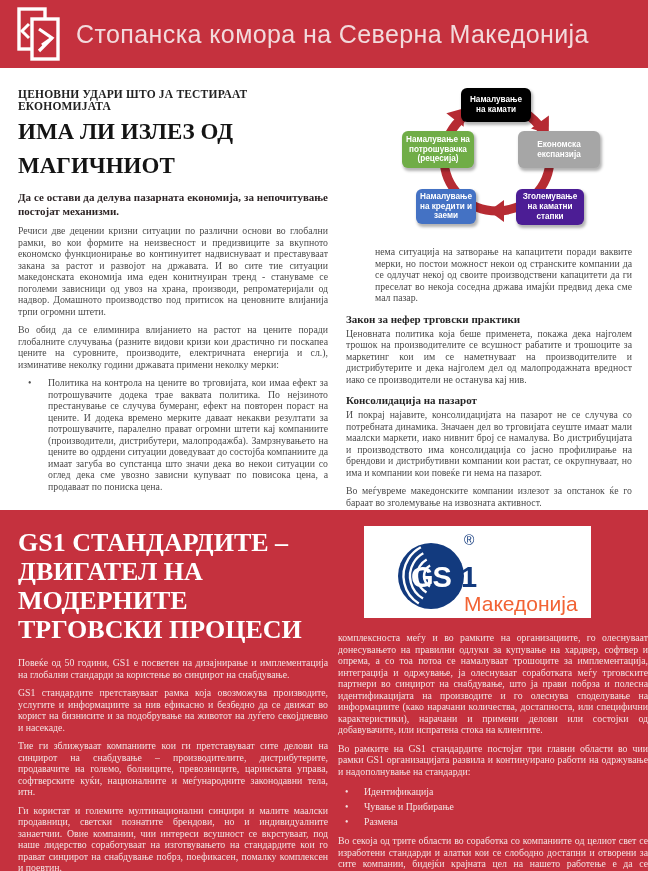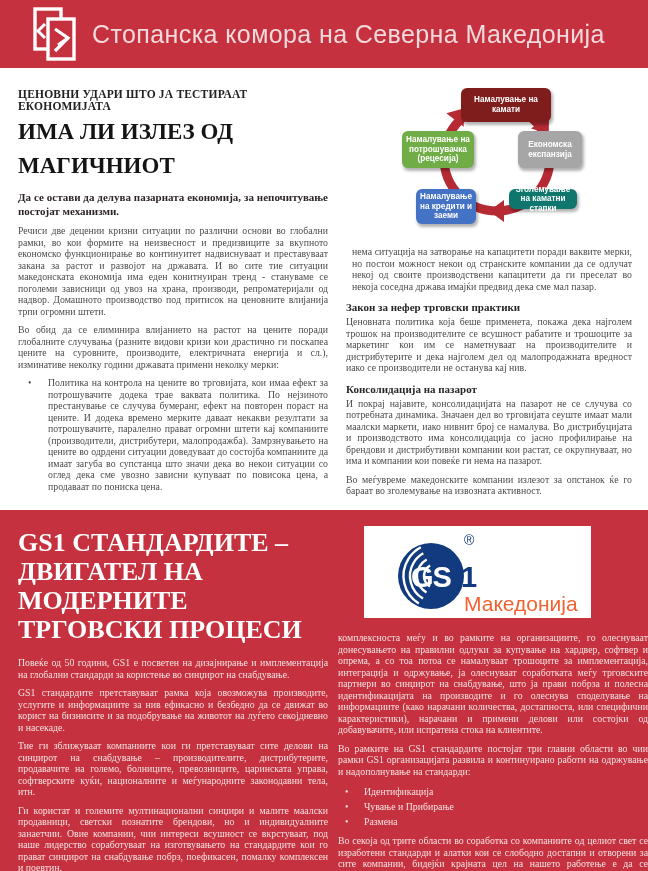--- a/index.html
+++ b/index.html
@@ -5,21 +5,21 @@
   html,body{margin:0;padding:0;background:#888;}
   .page{
     position:relative; width:648px; height:871px; margin:0 auto;
     background:#ffffff; overflow:hidden;
     font-family:"Liberation Serif", serif;
     display:flex; flex-direction:column;
   }
   
   .masthead{
     flex:none; height:68px; background:#C5313E;
-    display:flex; align-items:center; padding:0 32px; gap:15px; box-sizing:border-box;
+    display:flex; align-items:center; padding:0 16px; gap:15px; box-sizing:border-box;
   }
   .masthead-title{
     font-family:"Liberation Sans", sans-serif; font-weight:400;
     font-size:25px; color:#F2DADC; letter-spacing:.4px; white-space:nowrap;
   }
   
   .white-section{
     flex:none; height:442px; box-sizing:border-box;
     padding:20px 16px 0 18px; display:flex; gap:18px; overflow:hidden;
   }
@@ -39,37 +39,37 @@
   }
   ul.dots{list-style:none; margin:0; padding:0;}
   ul.dots li{
     position:relative; padding-left:30px; font-size:9.8px; color:#4B4B4B;
     line-height:11.5px; text-align:justify; margin:0 0 5px 0;
   }
   ul.dots li .dot-marker{position:absolute; left:10px; top:0; color:#4B4B4B;}
   .subhead{
     font-size:11px; font-weight:bold; color:#272727; margin:9px 0 3px 0;
   }
-  .cont-indent{margin-left:6px;}
+  .cont-indent{margin-left:29px;}
   
   .diagram{
     position:relative; width:303px; height:150px; margin:0 0 8px 0;
   }
   .diagram svg{position:absolute; left:0; top:0;}
   .node{
     position:absolute; border-radius:6px; color:#fff;
     font-family:"Liberation Sans", sans-serif; font-weight:bold; font-size:8.2px;
     line-height:1.18; text-align:center;
     display:flex; align-items:center; justify-content:center;
     padding:2px 4px; box-sizing:border-box;
     box-shadow:1.5px 2.5px 3px rgba(0,0,0,.3);
   }
-  .n0{left:115px; top:0;    width:90px; height:34px; background:#7f1d1d;}
-  .n1{left:172px; top:43px; width:64px; height:37px; background:#A6A6A6;}
-  .n2{left:163px; top:101px;width:68px; height:20px; background:#0f766e;}
+  .n0{left:115px; top:0;    width:70px; height:34px; background:#000000;}
+  .n1{left:172px; top:43px; width:82px; height:37px; background:#A6A6A6;}
+  .n2{left:170px; top:101px;width:68px; height:36px; background:#4c1d95;}
   .n3{left:70px;  top:101px;width:60px; height:35px; background:#4472C4;}
   .n4{left:56px;  top:43px; width:72px; height:37px; background:#70AD47;}
   
   .red-section{
     flex:1; background:#C5313E; box-sizing:border-box;
     padding:16px 0 0 18px; display:flex; gap:10px; overflow:hidden;
   }
   .gs1-title{
     font-size:26px; font-weight:bold; color:#ffffff; line-height:29px; margin:2px 0 13px 0;
   }

